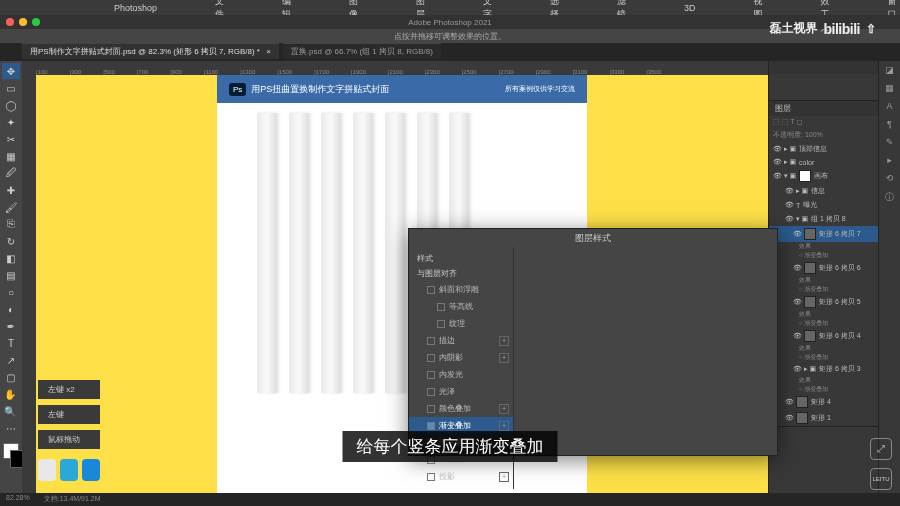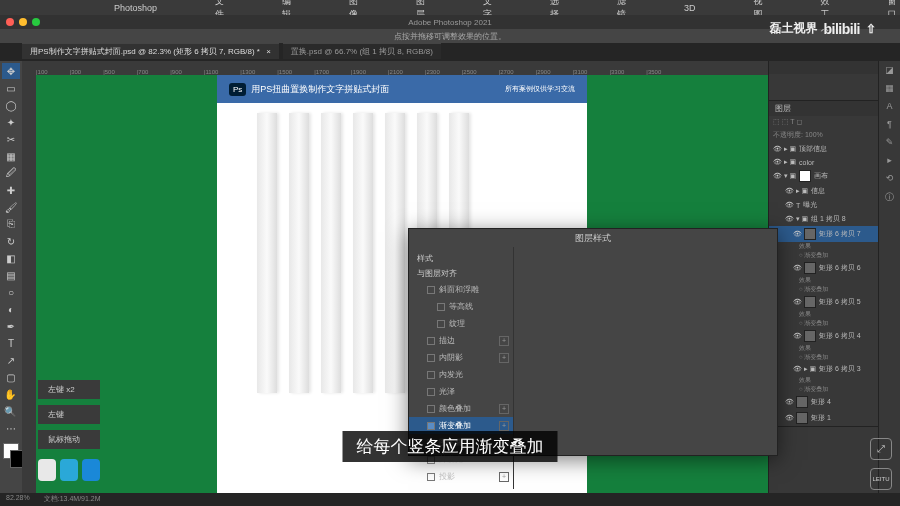--- a/index.html
+++ b/index.html
@@ -29,21 +29,21 @@
   .workspace { display: flex; height: 432px; }
   
   
   .toolbox { width: 22px; background: #454545; display: flex; flex-direction: column; align-items: center; padding-top: 2px; gap: 1px; }
   .tool { width: 18px; height: 16px; display: flex; align-items: center; justify-content: center; color: #ccc; font-size: 10px; }
   .tool.active { background: #2c5a8c; }
   .color-swatch { width: 16px; height: 16px; background: #fff; border: 1px solid #666; margin-top: 6px; position: relative; }
   .color-swatch::after { content:''; position:absolute; width:16px; height:16px; background:#000; left:6px; top:6px; border:1px solid #666; }
   
   
-  .canvas-area { flex: 1; background: #15803d; position: relative; overflow: hidden; }
+  .canvas-area { flex: 1; background: #fde047; position: relative; overflow: hidden; }
   .ruler-h { height: 14px; background: #3a3a3a; font-size: 6px; color: #888; display:flex; align-items:flex-end; padding-left:14px; gap:22px; overflow:hidden;}
   .ruler-v { position:absolute; left:0; top:14px; width:14px; bottom:0; background:#3a3a3a; }
   .canvas-wrap { position:absolute; left:14px; top:14px; right:0; bottom:0; display:flex; justify-content:center; padding-top:0; }
   .doc-page { width: 370px; height: 430px; background: #fff; position: relative; }
   .page-header { height: 28px; background: #3a6aa8; display:flex; align-items:center; justify-content:space-between; padding:0 12px; color:#fff; font-size:9px; }
   .ps-badge { background:#001d33; padding:2px 4px; border-radius:3px; font-size:8px; }
   .font-row { padding: 10px 60px; display:flex; align-items:center; gap:8px; font-size:8px; }
   .sw1 { width:14px; height:14px; background:#e8b34a; }
   .sw2 { width:14px; height:14px; background:#2a3140; }
   .bars { padding: 10px 40px; display:flex; gap:12px; }

